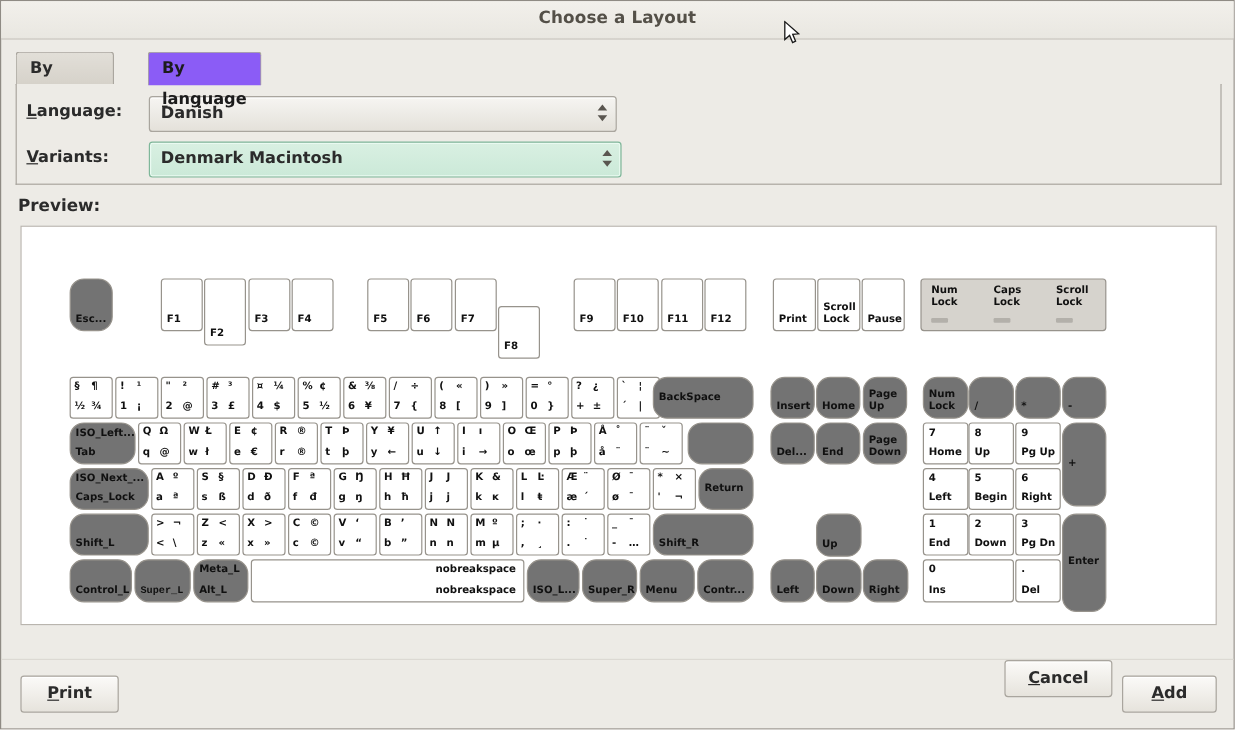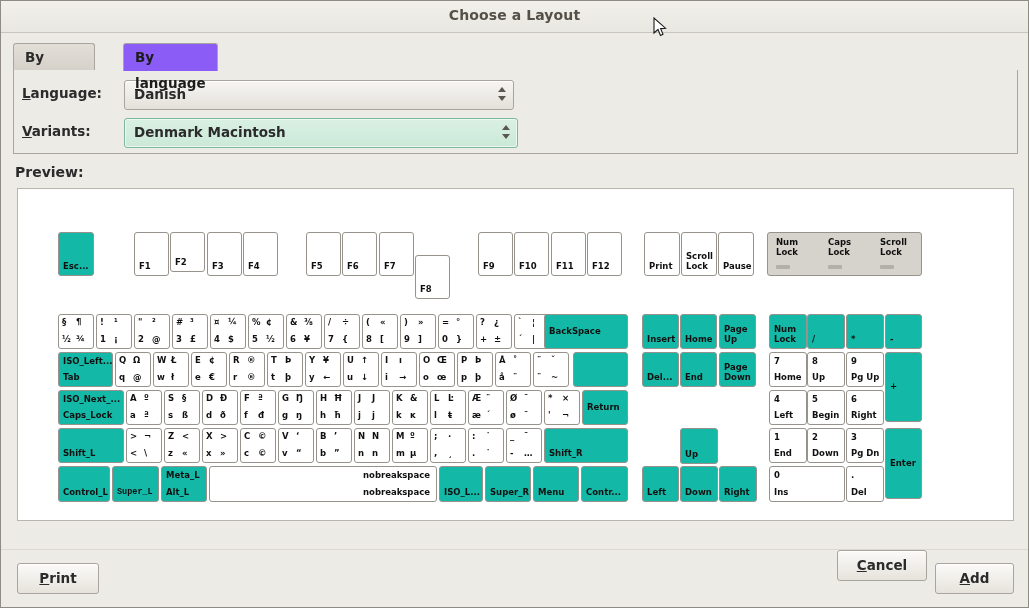--- a/index.html
+++ b/index.html
@@ -92,21 +92,21 @@
   }
 
   
   .kb{position:absolute;left:0;top:0;width:100%;height:100%;}
   .key{
     position:absolute;box-sizing:border-box;
     border:1px solid #97938c;border-radius:3px;
     background:#ffffff;
     overflow:hidden;
   }
-  .key.mod{background:#14b8a6;}
+  .key.mod{background:#737373;border-radius:12px;}
   .key .tl,.key .tr,.key .bl,.key .br{
     position:absolute;font-size:8.5px;font-weight:bold;color:#101010;
     line-height:9px;white-space:nowrap;
   }
   .key .tl{left:3px;top:3px;}
   .key .tr{left:50%;top:3px;}
   .key .bl{left:3px;bottom:4px;}
   .key .br{left:50%;bottom:4px;}
   .key .lbl{
     position:absolute;left:4px;right:2px;bottom:4px;
@@ -191,21 +191,21 @@
 
   <div class="preview-label">Preview:</div>
   <div class="preview-frame">
     <div class="kb" id="kb">
         <div class="key mod" style="left: 40px; top: 43px; width: 36px; height: 44px;">
           <span class="lbl">Esc...</span>
         </div>
         <div class="key" style="left: 116px; top: 43px; width: 35px; height: 44px;">
           <span class="lbl">F1</span>
         </div>
-        <div class="key" style="left: 152px; top: 43px; width: 35px; height: 40px;">
+        <div class="key" style="left: 152px; top: 43px; width: 35px; height: 56px;">
           <span class="lbl">F2</span>
         </div>
         <div class="key" style="left: 189px; top: 43px; width: 35px; height: 44px;">
           <span class="lbl">F3</span>
         </div>
         <div class="key" style="left: 225px; top: 43px; width: 35px; height: 44px;">
           <span class="lbl">F4</span>
         </div>
         <div class="key" style="left: 288px; top: 43px; width: 35px; height: 44px;">
           <span class="lbl">F5</span>
@@ -666,21 +666,21 @@
           <span class="lbl numB">End</span>
         </div>
         <div class="key" style="left: 789px; top: 239px; width: 38px; height: 35px;">
           <span class="lbl numA">2</span>
           <span class="lbl numB">Down</span>
         </div>
         <div class="key" style="left: 828px; top: 239px; width: 38px; height: 35px;">
           <span class="lbl numA">3</span>
           <span class="lbl numB">Pg Dn</span>
         </div>
-        <div class="key mod" style="left: 867px; top: 239px; width: 37px; height: 71px;">
+        <div class="key mod" style="left: 867px; top: 239px; width: 37px; height: 82px;">
           <span class="lbl center">Enter</span>
         </div>
         <div class="key" style="left: 751px; top: 277px; width: 76px; height: 36px;">
           <span class="lbl numA">0</span>
           <span class="lbl numB">Ins</span>
         </div>
         <div class="key" style="left: 828px; top: 277px; width: 38px; height: 36px;">
           <span class="lbl numA">.</span>
           <span class="lbl numB">Del</span>
         </div>

